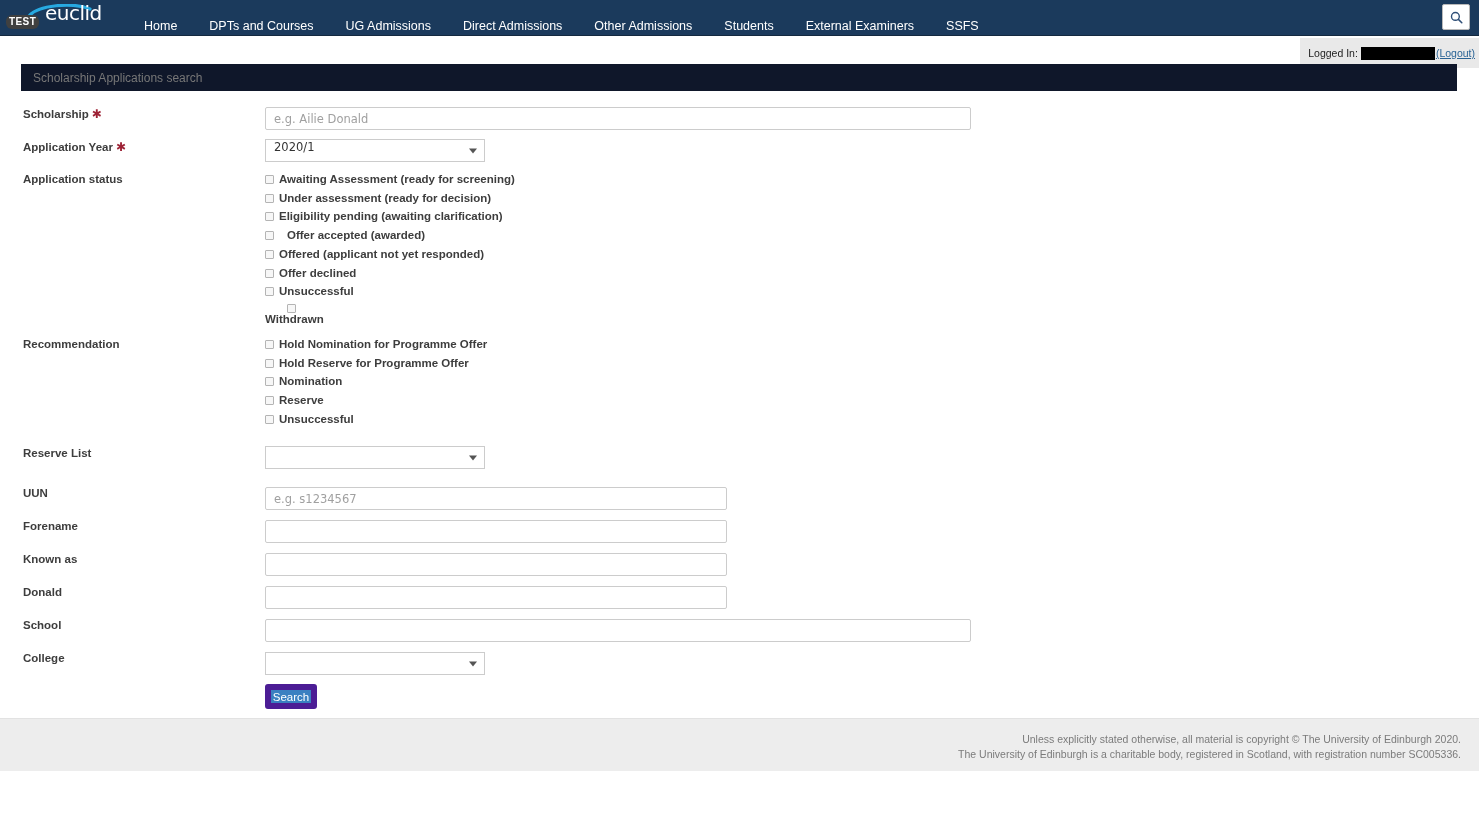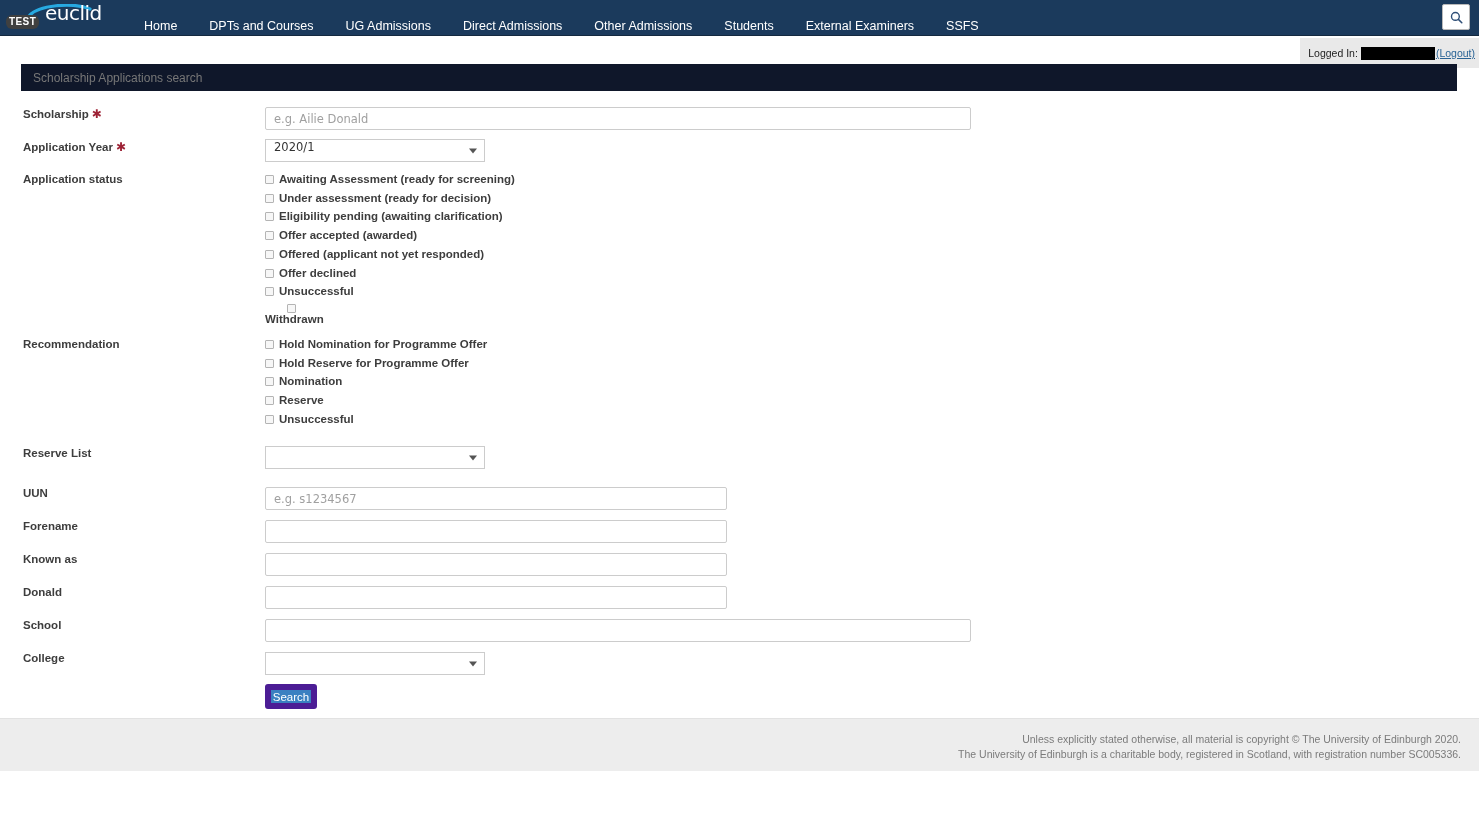--- a/index.html
+++ b/index.html
@@ -279,21 +279,21 @@
     <span class="cb-label">Awaiting Assessment (ready for screening)</span>
   </div>
   <div class="cb-row" style="left:265px; top:192px;">
     <span class="cb-box"></span>
     <span class="cb-label">Under assessment (ready for decision)</span>
   </div>
   <div class="cb-row" style="left:265px; top:210px;text-align:center;">
     <span class="cb-box"></span>
     <span class="cb-label">Eligibility pending (awaiting clarification)</span>
   </div>
-  <div class="cb-row" style="left:265px; top:229px;">
+  <div class="cb-row" style="left:265px; top:229px;gap:8px;">
     <span class="cb-box"></span>
     <span class="cb-label">Offer accepted (awarded)</span>
   </div>
   <div class="cb-row" style="left:265px; top:248px;">
     <span class="cb-box"></span>
     <span class="cb-label">Offered (applicant not yet responded)</span>
   </div>
   <div class="cb-row" style="left:265px; top:267px;">
     <span class="cb-box"></span>
     <span class="cb-label">Offer declined</span>

